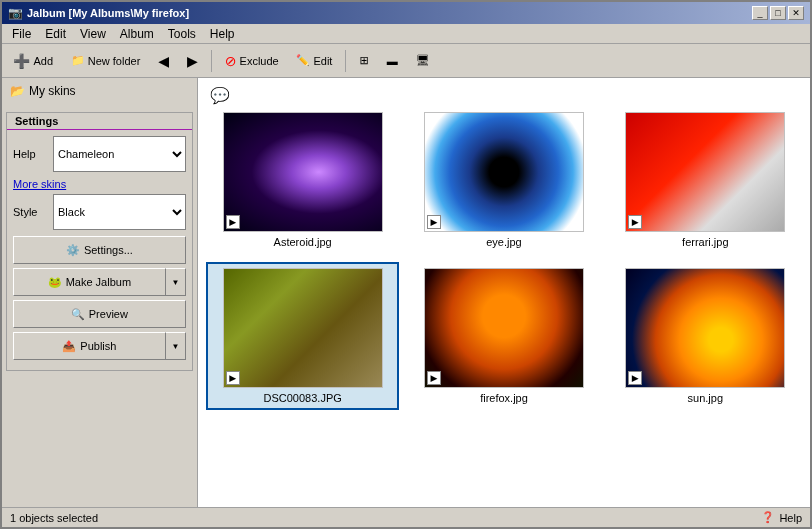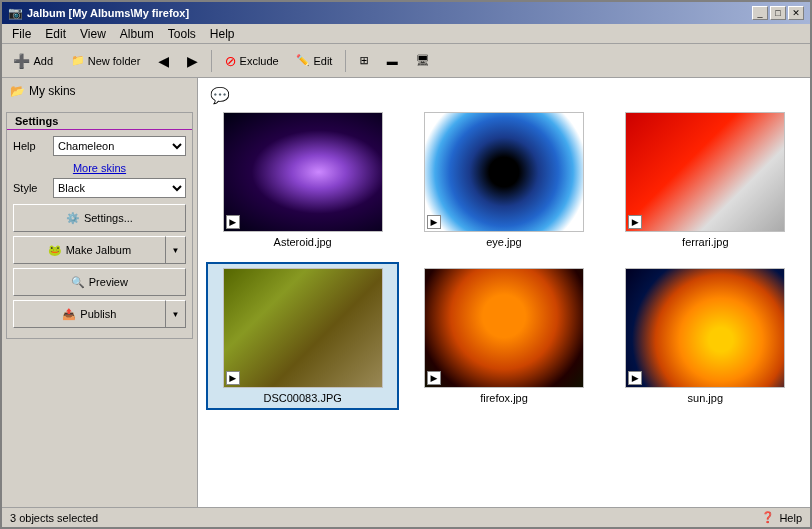--- a/index.html
+++ b/index.html
@@ -146,30 +146,30 @@
       align-items: center;
       margin-bottom: 6px;
       gap: 4px;
     }
     .settings-label {
       font-size: 11px;
       width: 36px;
     }
     .settings-select {
       flex: 1;
-      height: 20px;
+      height: 36px;
       font-size: 11px;
       background: white;
       border: 1px solid #808080;
     }
     .more-skins-link {
       color: #0000cc;
       text-decoration: underline;
       font-size: 11px;
-      text-align: center;
+      text-align: left;
       display: block;
       cursor: pointer;
       margin-bottom: 4px;
     }
     .settings-btn {
       width: 100%;
       height: 28px;
       background: #d4d0c8;
       border: 1px solid #808080;
       border-top-color: #ffffff;
@@ -490,19 +490,19 @@
             <div class="image-badge">▶</div>
           </div>
           <span class="image-label">sun.jpg</span>
         </div>
 
       </div>
     </div>
   </div>
 
   <div class="statusbar">
-    <span>3 objects selected</span>
+    <span>1 objects selected</span>
     <div class="statusbar-right">
       <span>❓</span>
       <span>Help</span>
     </div>
   </div>
 </div>
 
 </body></html>

